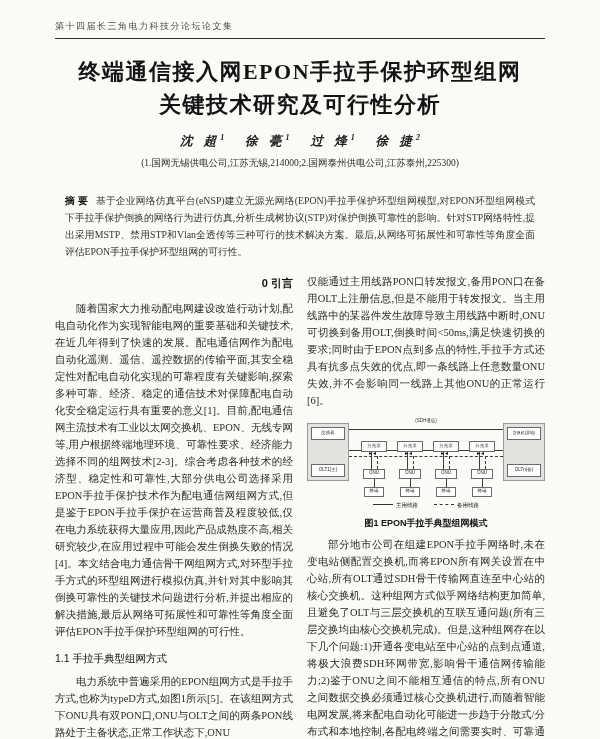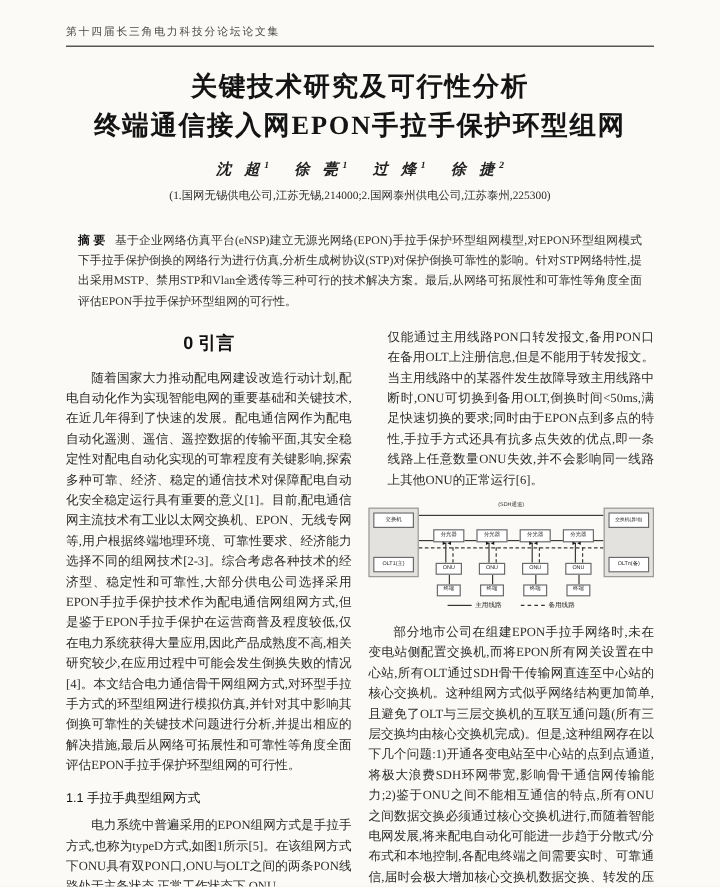--- a/index.html
+++ b/index.html
@@ -34,32 +34,32 @@
   }
   .abstract .lbl{font-weight:bold;font-family:"Liberation Sans","DejaVu Sans",sans-serif;margin-right:8px;color:#111;}
   .keywords{margin-top:2px;padding:0 10px;font-size:9.8px;color:#333;}
   .keywords .lbl{font-weight:bold;font-family:"Liberation Sans","DejaVu Sans",sans-serif;margin-right:8px;color:#111;}
   .columns{
     margin-top:12px;display:flex;gap:14px;
     font-size:10.5px;line-height:1.62;text-align:justify;
   }
   .col{width:238px;}
   .h-sec{
-    font-weight:bold;font-size:15px;color:#111;text-align:center;
+    font-weight:bold;font-size:11px;color:#111;text-align:right;
     font-family:"Liberation Sans","DejaVu Sans",sans-serif;
     margin:2px 0 8px 0;
   }
   .h-sec.mt{margin-top:13px;}
   .h-sub{
     font-weight:normal;font-size:10.5px;color:#111;text-align:left;
     font-family:"Liberation Sans","DejaVu Sans",sans-serif;
     margin:10px 0 6px 0;
   }
   p.body-par{margin:0;text-indent:2em;}
-  p.body-par.no-indent{text-indent:0;margin-left:16px;}
+  p.body-par.no-indent{text-indent:0;}
   
   .figure{margin:8px 0 6px 0;}
   .diagram{position:relative;width:238px;height:96px;}
   .d-box{position:absolute;box-sizing:border-box;background:#fff;border:1px solid #6b6b6b;
          font-size:4.5px;line-height:1.1;display:flex;align-items:center;justify-content:center;
          text-align:center;color:#222;z-index:2;
          font-family:"Liberation Sans","DejaVu Sans",sans-serif;}
   .panel{position:absolute;box-sizing:border-box;background:#e3e2de;border:1px solid #9a9a98;
          padding:3px 3px;display:flex;flex-direction:column;justify-content:space-between;z-index:2;}
   .panel .d-box{position:static;width:100%;height:13px;}
@@ -80,22 +80,22 @@
 </style>
 </head>
 <body>
 
 <div class="page">
 
   <div class="proceedings">第十四届长三角电力科技分论坛论文集</div>
   <div class="header-rule"></div>
 
   <div class="title">
+    <div>终端通信接入网EPON手拉手保护环型组网</div>
     <div>关键技术研究及可行性分析</div>
-    <div>终端通信接入网EPON手拉手保护环型组网</div>
   </div>
 
   <div class="authors">
     <span class="author"><span>沈 超</span><sup>1</sup></span>
     <span class="author"><span>徐 甍</span><sup>1</sup></span>
     <span class="author"><span>过 烽</span><sup>1</sup></span>
     <span class="author"><span>徐 捷</span><sup>2</sup></span>
   </div>
 
   <div class="affiliation">(1.国网无锡供电公司,江苏无锡,214000;2.国网泰州供电公司,江苏泰州,225300)</div>
@@ -174,18 +174,19 @@
             <span class="item">
                 <span class="sample"></span>
                 <span>主用线路</span>
               </span>
             <span class="item">
                 <span class="sample dashed"></span>
                 <span>备用线路</span>
               </span>
           </div>
         </div>
+        <div class="fig-caption">图1  EPON手拉手典型组网模式</div>
       </div>
 
       <p class="body-par">部分地市公司在组建EPON手拉手网络时,未在变电站侧配置交换机,而将EPON所有网关设置在中心站,所有OLT通过SDH骨干传输网直连至中心站的核心交换机。这种组网方式似乎网络结构更加简单,且避免了OLT与三层交换机的互联互通问题(所有三层交换均由核心交换机完成)。但是,这种组网存在以下几个问题:1)开通各变电站至中心站的点到点通道,将极大浪费SDH环网带宽,影响骨干通信网传输能力;2)鉴于ONU之间不能相互通信的特点,所有ONU之间数据交换必须通过核心交换机进行,而随着智能电网发展,将来配电自动化可能进一步趋于分散式/分布式和本地控制,各配电终端之间需要实时、可靠通信,届时会极大增加核心交换机数据交换、转发的压力,给配电通信网的可靠运行带来隐患。因此笔者更倾向于在变电站设置交换机(如图1),确保核心层、汇聚层、接入</p>
     </div>
   </div>
 </div>
 
 </body></html>

